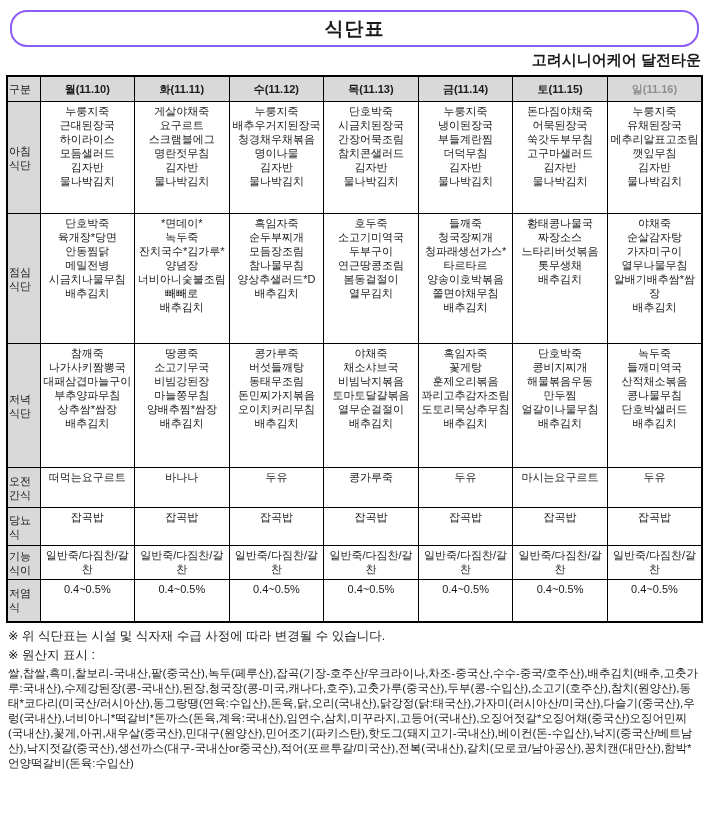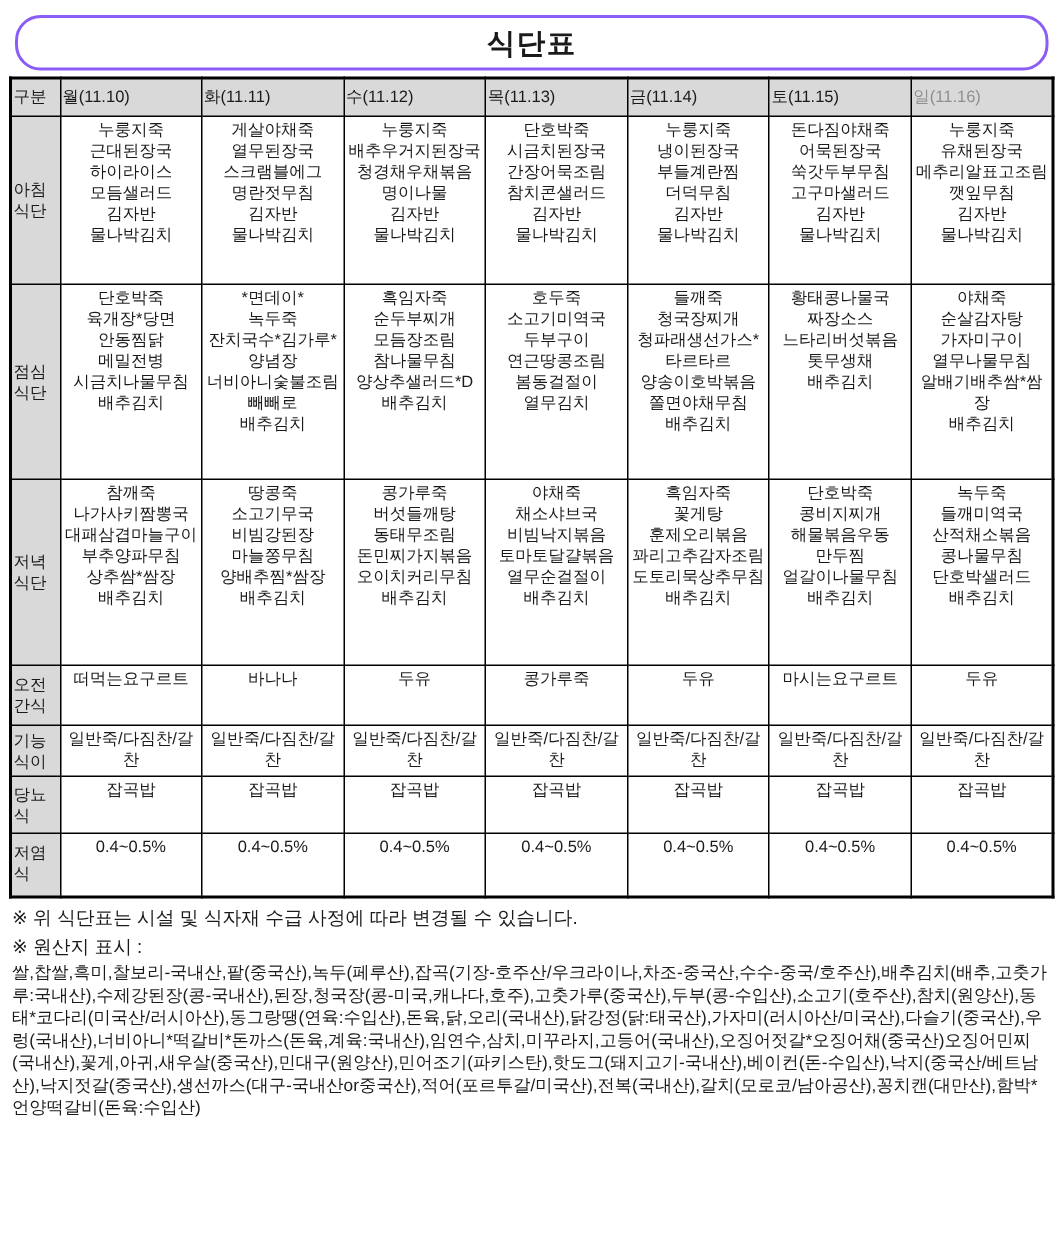--- a/index.html
+++ b/index.html
@@ -35,21 +35,21 @@
     font-size:11px;line-height:14px;
     padding:2px 1px;
   }
   th.corner,th.row-label{
     background:var(--header-bg);
     font-weight:normal;text-align:left;vertical-align:middle;
     white-space:pre-line;
   }
   th.day-head{
     background:var(--header-bg);
-    font-weight:normal;text-align:left;vertical-align:middle;
+    font-weight:bold;text-align:center;vertical-align:middle;
     height:20px;
   }
   th.day-head.sunday{color:var(--sunday);}
   td.menu-cell{
     text-align:center;vertical-align:top;
     white-space:pre-line;padding-top:3px;
   }
 
   
   .notes{margin:5px 2px 0 2px;}
@@ -63,20 +63,21 @@
 </head>
 <body>
 
 <div class="page">
 
   <div class="title-box">
     <h1>식단표</h1>
   </div>
 
 
+  <div class="facility-line">고려시니어케어 달전타운</div>
 
   <table class="menu">
     <colgroup>
       <col style="width:33px">
       <col>
         <col>
         <col>
         <col>
         <col>
         <col>
@@ -98,21 +99,21 @@
         <tr style="height: 112px;">
           <th class="row-label">아침
 식단</th>
           <td class="menu-cell">누룽지죽
 근대된장국
 하이라이스
 모듬샐러드
 김자반
 물나박김치</td>
           <td class="menu-cell">게살야채죽
-열무된장국
+요구르트
 스크램블에그
 명란젓무침
 김자반
 물나박김치</td>
           <td class="menu-cell">누룽지죽
 배추우거지된장국
 청경채우채볶음
 명이나물
 김자반
 물나박김치</td>
@@ -236,41 +237,41 @@
           <th class="row-label">오전
 간식</th>
           <td class="menu-cell">떠먹는요구르트</td>
           <td class="menu-cell">바나나</td>
           <td class="menu-cell">두유</td>
           <td class="menu-cell">콩가루죽</td>
           <td class="menu-cell">두유</td>
           <td class="menu-cell">마시는요구르트</td>
           <td class="menu-cell">두유</td>
         </tr>
+        <tr style="height: 38px;">
+          <th class="row-label">당뇨
+식</th>
+          <td class="menu-cell">잡곡밥</td>
+          <td class="menu-cell">잡곡밥</td>
+          <td class="menu-cell">잡곡밥</td>
+          <td class="menu-cell">잡곡밥</td>
+          <td class="menu-cell">잡곡밥</td>
+          <td class="menu-cell">잡곡밥</td>
+          <td class="menu-cell">잡곡밥</td>
+        </tr>
         <tr style="height: 34px;">
           <th class="row-label">기능
 식이</th>
           <td class="menu-cell">일반죽/다짐찬/갈찬</td>
           <td class="menu-cell">일반죽/다짐찬/갈찬</td>
           <td class="menu-cell">일반죽/다짐찬/갈찬</td>
           <td class="menu-cell">일반죽/다짐찬/갈찬</td>
           <td class="menu-cell">일반죽/다짐찬/갈찬</td>
           <td class="menu-cell">일반죽/다짐찬/갈찬</td>
           <td class="menu-cell">일반죽/다짐찬/갈찬</td>
-        </tr>
-        <tr style="height: 38px;">
-          <th class="row-label">당뇨
-식</th>
-          <td class="menu-cell">잡곡밥</td>
-          <td class="menu-cell">잡곡밥</td>
-          <td class="menu-cell">잡곡밥</td>
-          <td class="menu-cell">잡곡밥</td>
-          <td class="menu-cell">잡곡밥</td>
-          <td class="menu-cell">잡곡밥</td>
-          <td class="menu-cell">잡곡밥</td>
         </tr>
         <tr style="height: 42px;">
           <th class="row-label">저염
 식</th>
           <td class="menu-cell">0.4~0.5%</td>
           <td class="menu-cell">0.4~0.5%</td>
           <td class="menu-cell">0.4~0.5%</td>
           <td class="menu-cell">0.4~0.5%</td>
           <td class="menu-cell">0.4~0.5%</td>
           <td class="menu-cell">0.4~0.5%</td>

